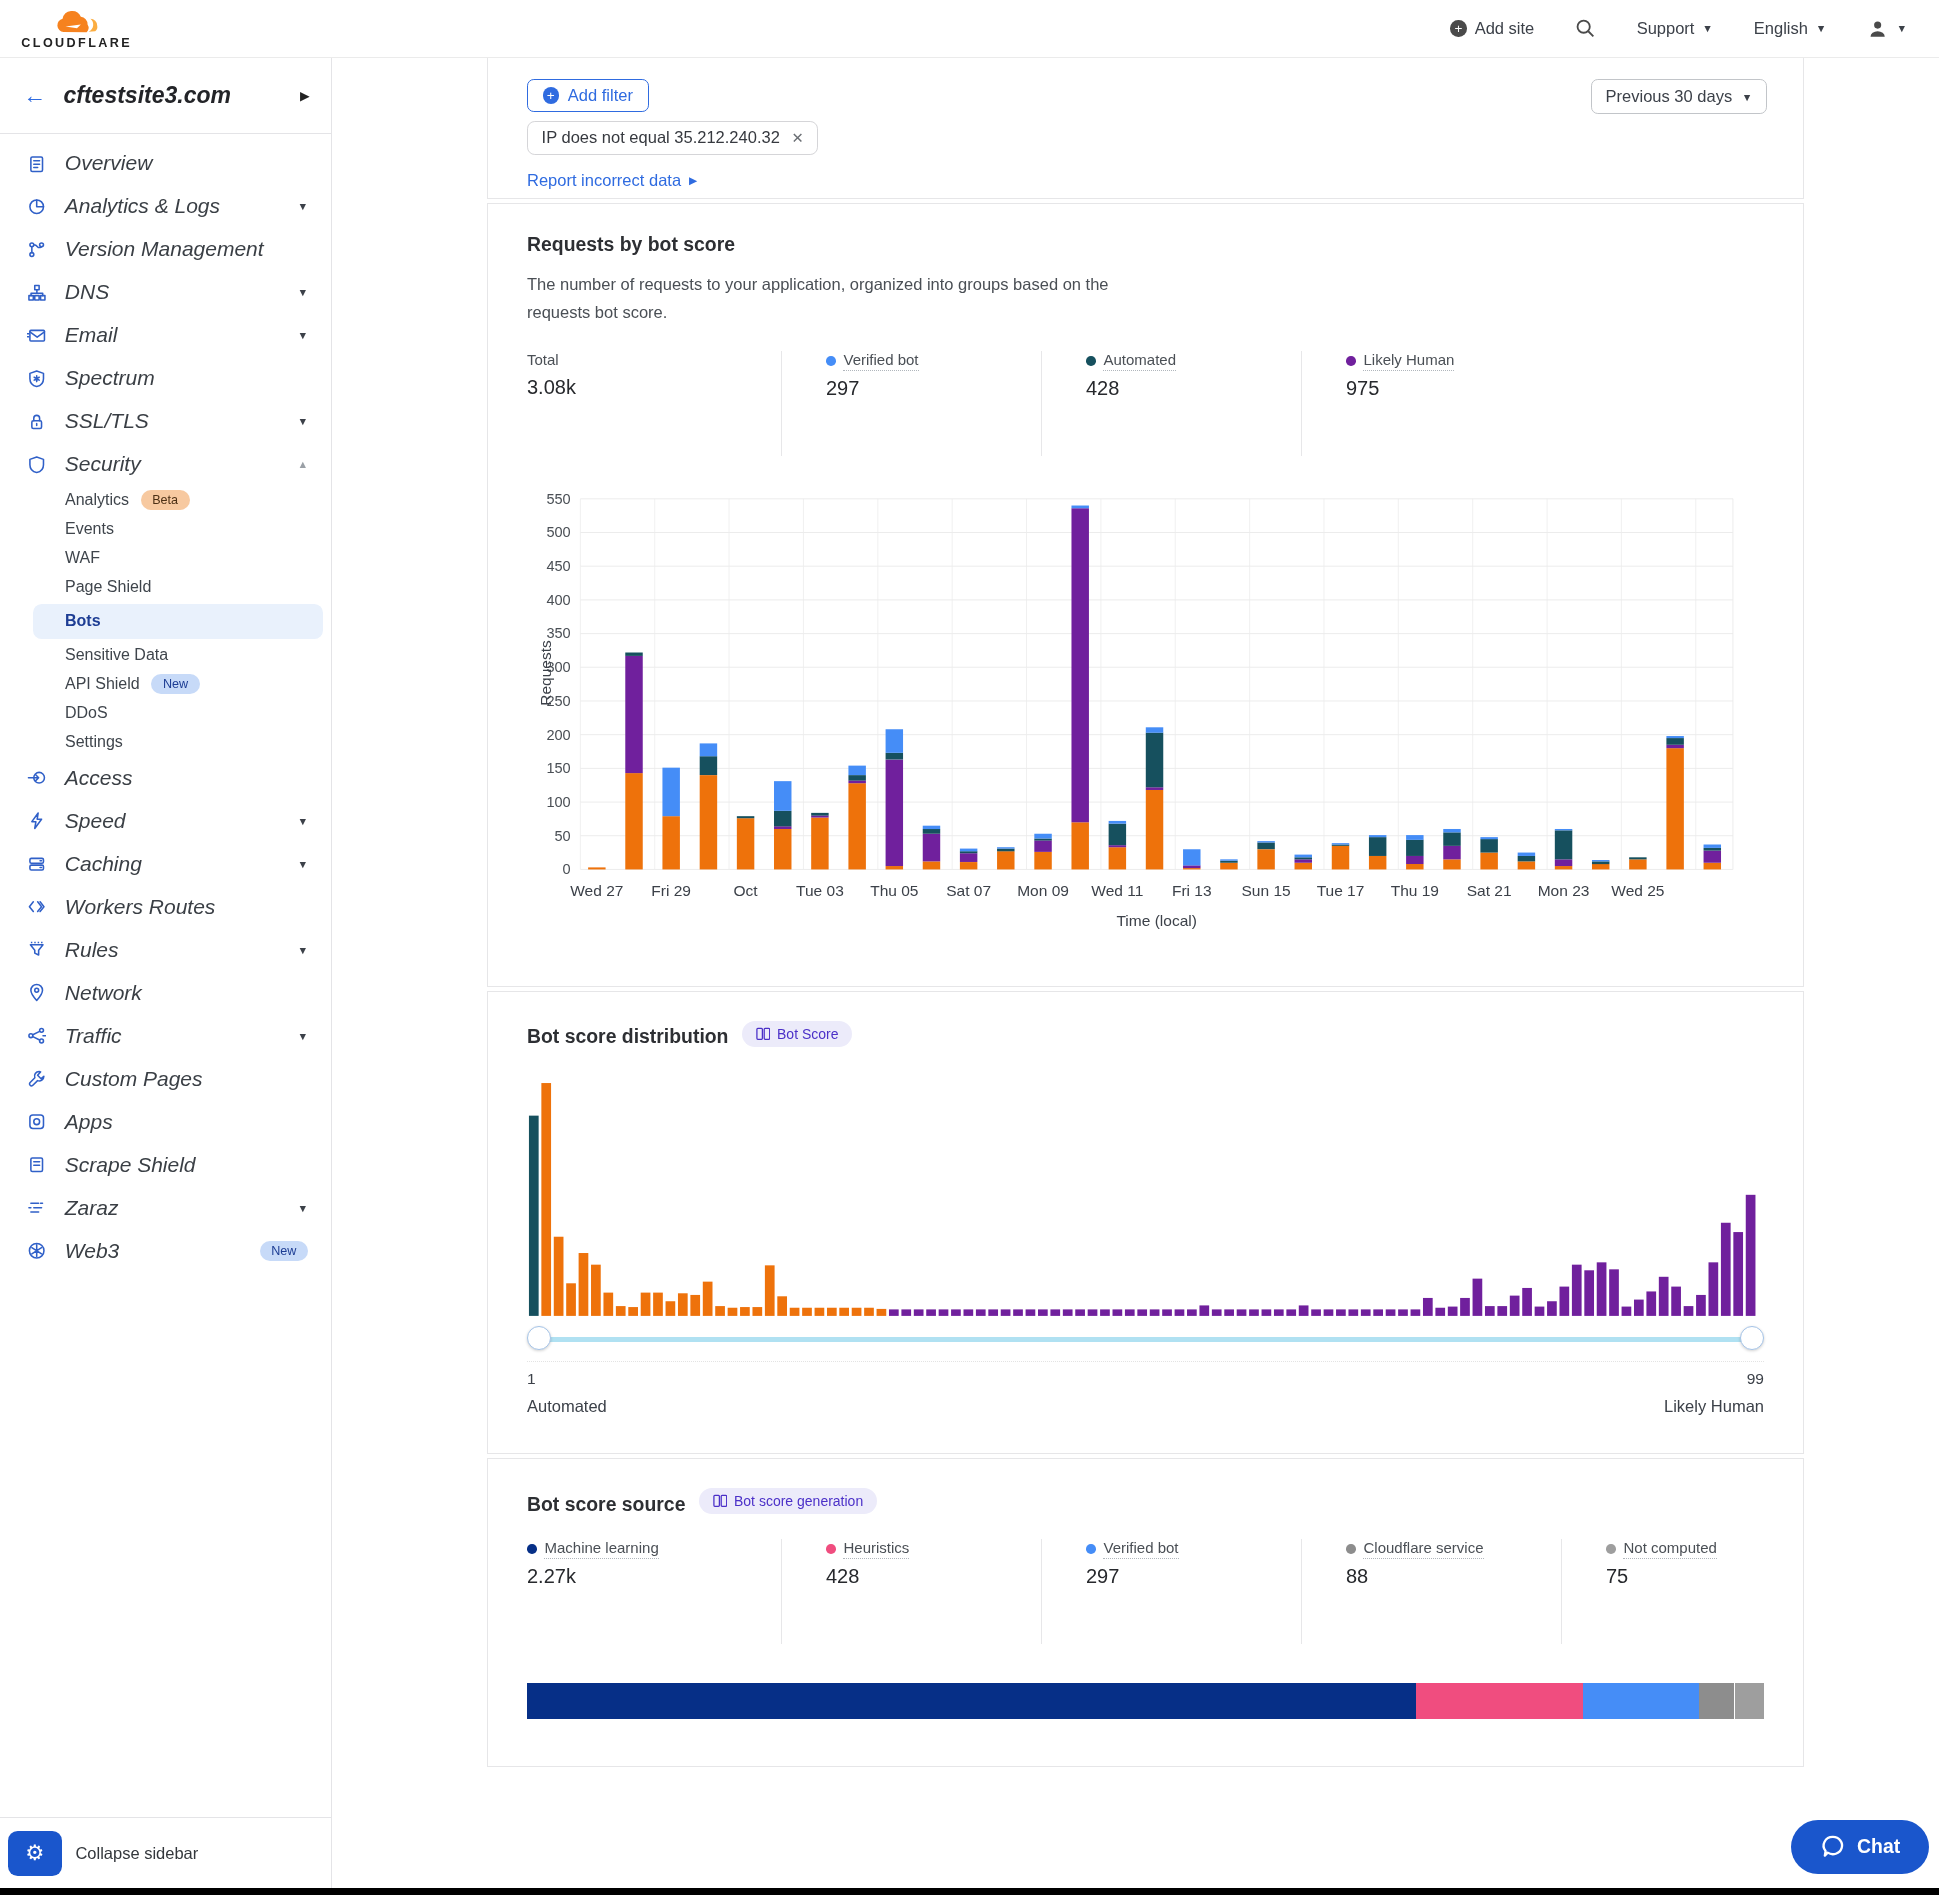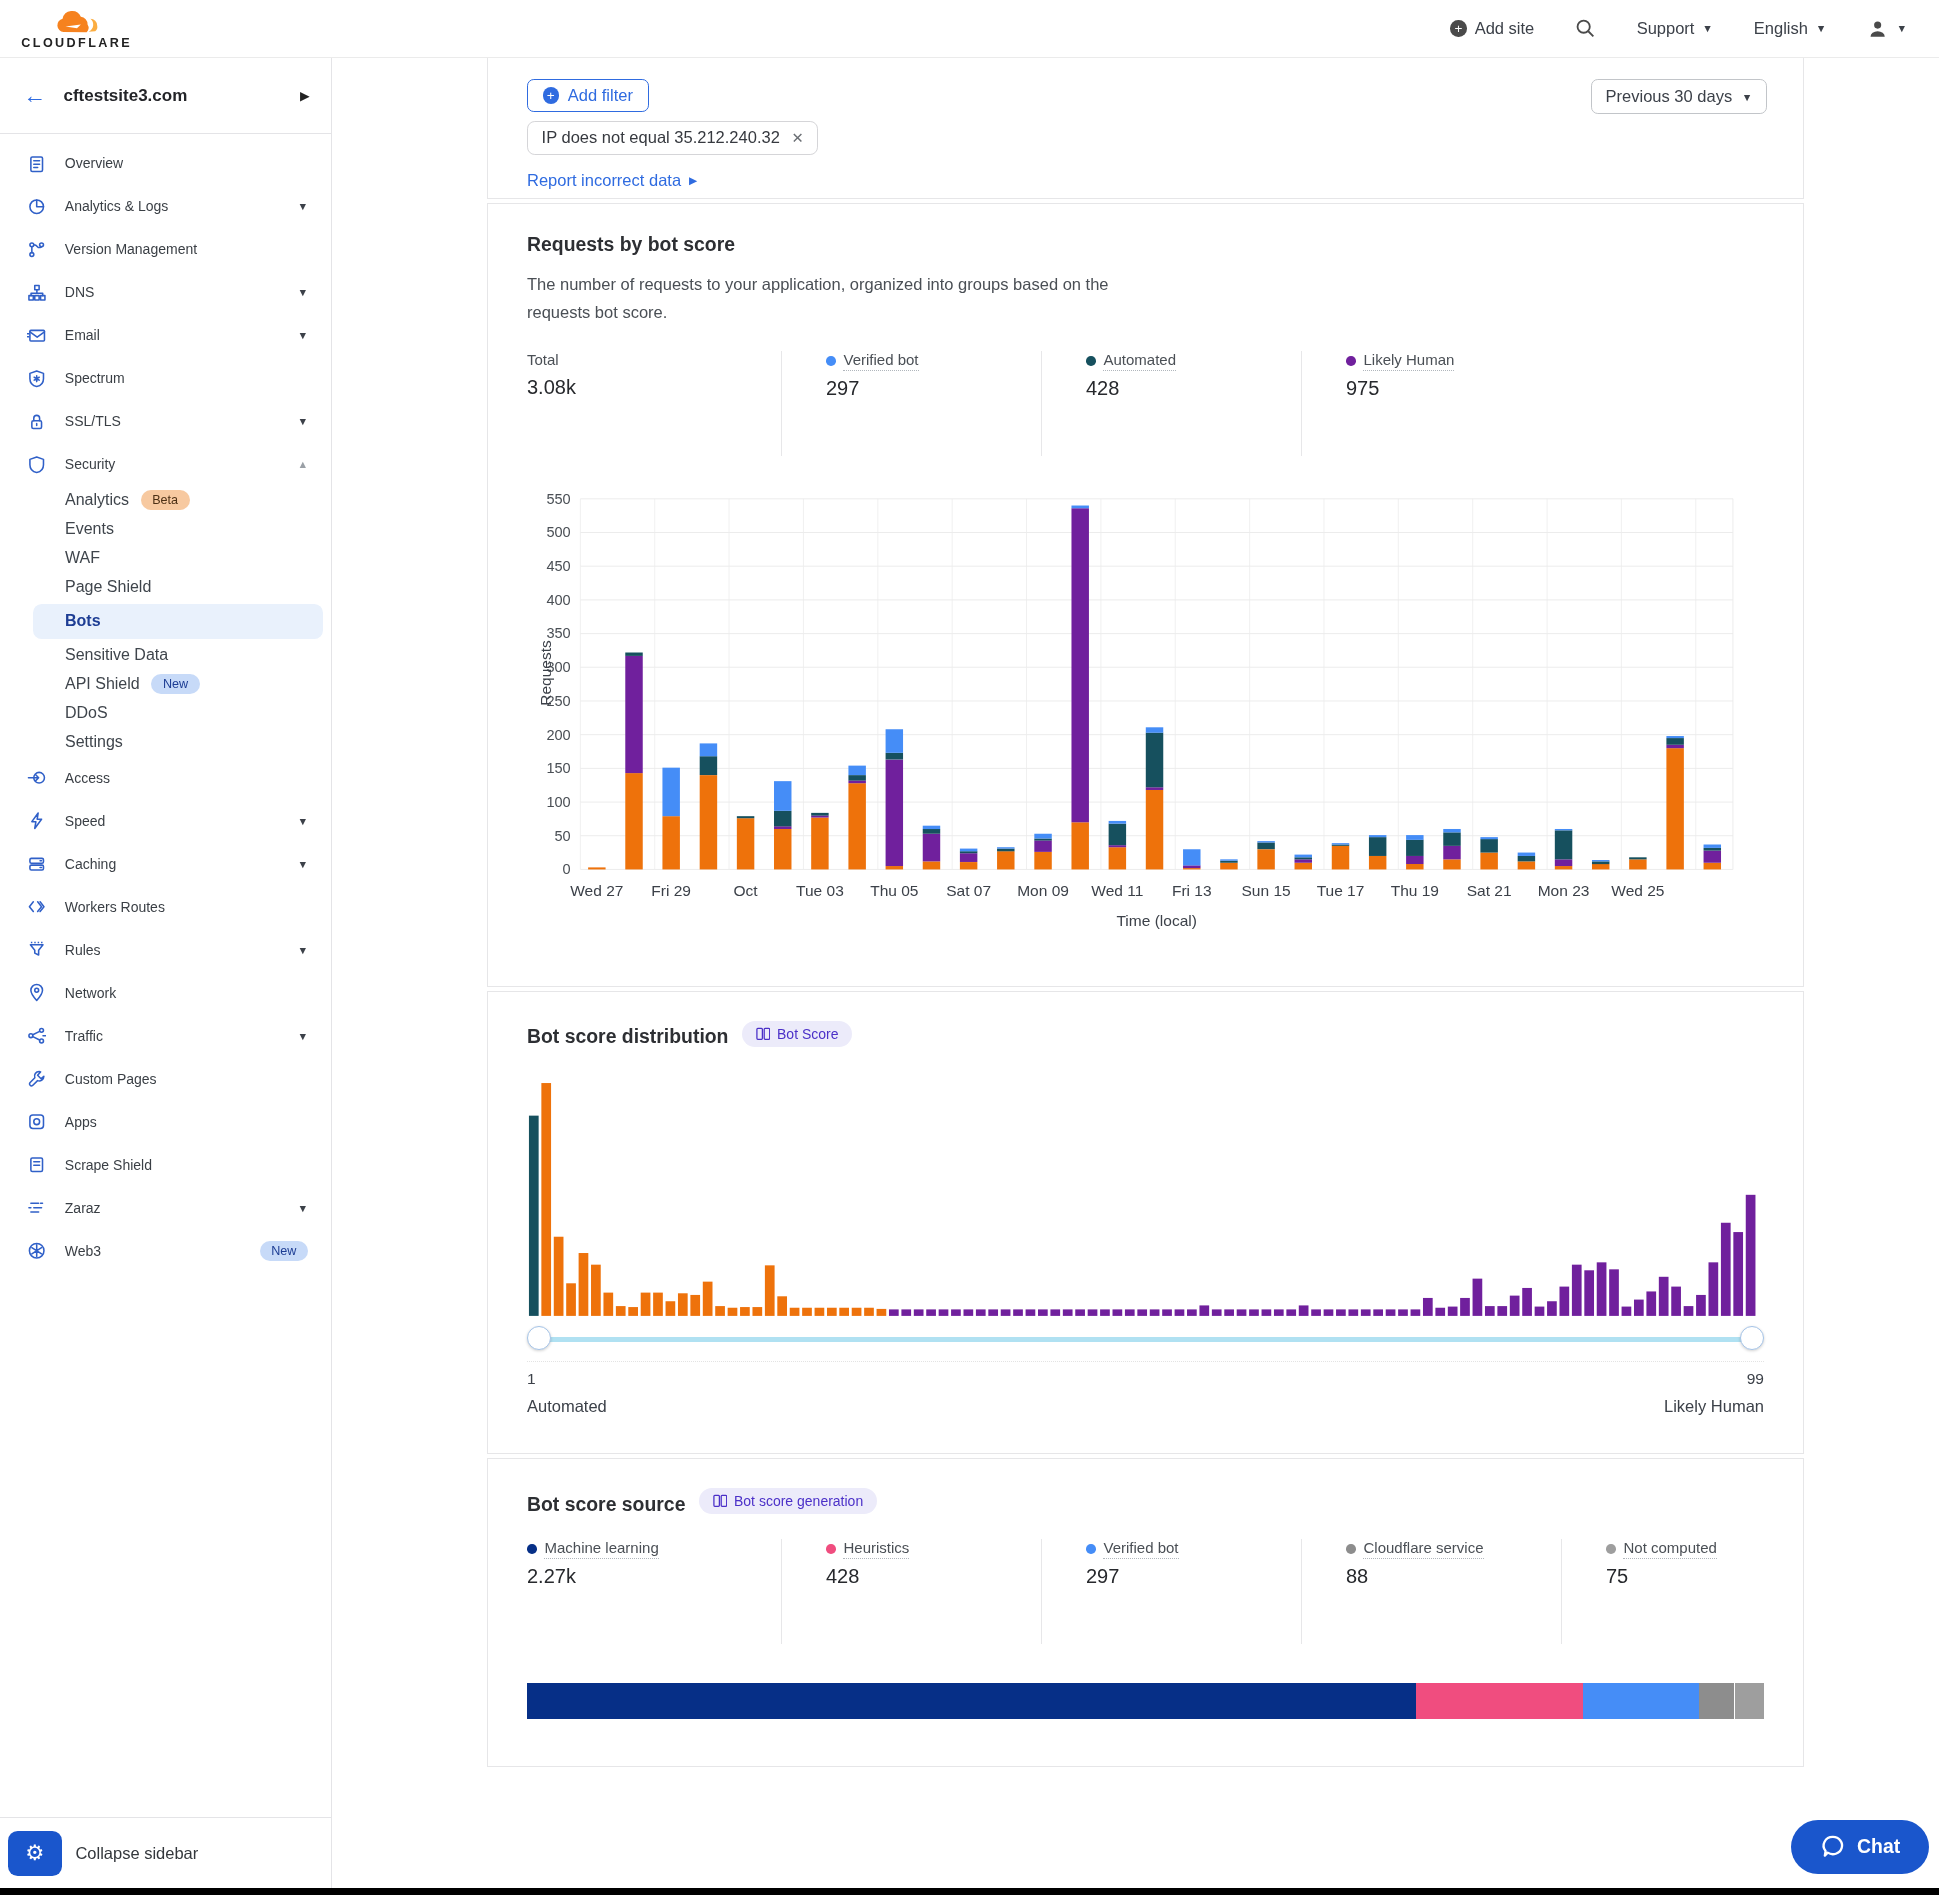--- a/index.html
+++ b/index.html
@@ -11,27 +11,27 @@
   .brand{display:flex;flex-direction:column;align-items:center;margin-left:21.3px;margin-top:1.9px;}
   .brand-text{font-size:12.6px;font-weight:bold;letter-spacing:2.4px;color:#222;margin-top:-1.9px;}
   .nav-right{display:flex;align-items:center;gap:41px;margin-right:33px;}
   .nav-link{display:flex;align-items:center;gap:7.8px;font-size:16.5px;color:#3c4149;cursor:pointer;}
   .caret{font-size:10.7px;color:#3c4149;}
   
   .sidebar{position:absolute;top:58px;left:0;width:332px;bottom:6.8px;background:#fff;
            border-right:1px solid #e4e4e7;box-sizing:border-box;z-index:4;}
   .side-head{height:76px;border-bottom:1px solid #e4e4e7;display:flex;align-items:center;padding:0 21.3px 0 23px;box-sizing:border-box;}
   .back-arrow{color:#2f6be0;font-size:23px;line-height:1;margin-right:17.5px;cursor:pointer;}
-  .site-name{font-size:17px;font-weight:bold;color:#232428;flex:1;}
+  .site-name{font-size:23px;font-weight:bold;color:#232428;flex:1;font-style:italic;}
   .side-head-caret{color:#222;font-size:12.6px;}
   .side-nav{padding-top:7.8px;}
   .nav-item{height:43px;display:flex;align-items:center;padding:0 23px 0 27px;cursor:pointer;}
   .nav-icon{width:21.3px;height:21.3px;margin-right:16.5px;color:#3060c8;flex:0 0 auto;display:flex;align-items:center;}
   .nav-icon svg{width:19.4px;height:19.4px;}
-  .nav-label{font-size:14px;color:#3a3f45;flex:1;white-space:nowrap;}
+  .nav-label{font-size:21px;color:#3a3f45;flex:1;white-space:nowrap;font-style:italic;}
   .nav-caret{font-size:10.7px;color:#3c4149;}
   .nav-caret.up{color:#9aa0a6;}
   .nav-sub{height:29px;display:flex;align-items:center;padding-left:65px;cursor:pointer;}
   .sub-label{font-size:16px;color:#3f454c;}
   .nav-sub.active{background:#e9f1fc;border-radius:8.7px;margin:1.9px 7.8px 1.9px 33px;padding-left:32px;height:35px;}
   .nav-sub.active .sub-label{font-weight:bold;color:#1d3d94;}
   .badge{font-size:12.6px;border-radius:11.6px;padding:2.9px 11.6px;margin-left:11.6px;white-space:nowrap;}
   .badge.beta{background:#f7c9a0;color:#4c3015;}
   .badge.new{background:#c7daf8;color:#1d3d94;}
   .side-foot{position:absolute;bottom:0;left:0;width:100%;height:70px;border-top:1px solid #e4e4e7;

